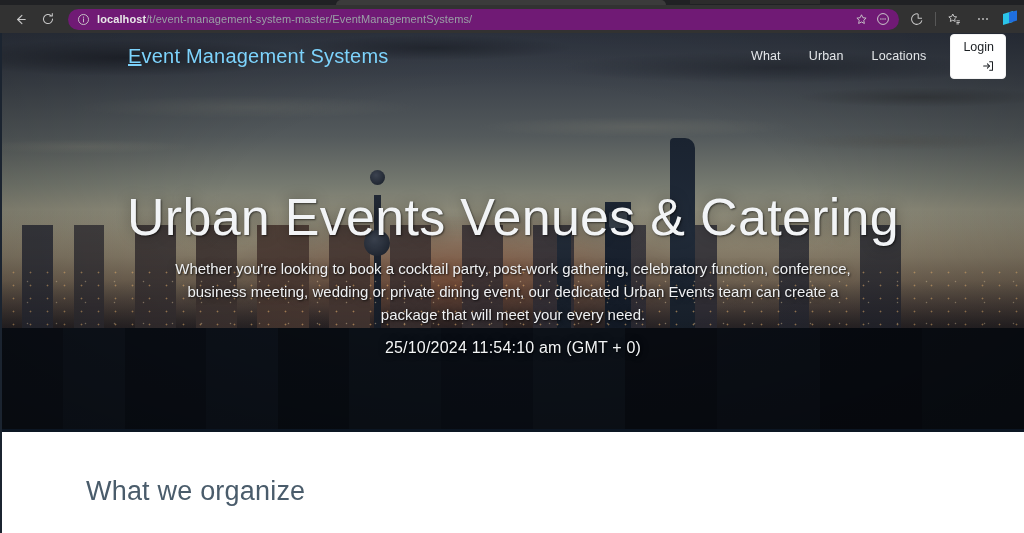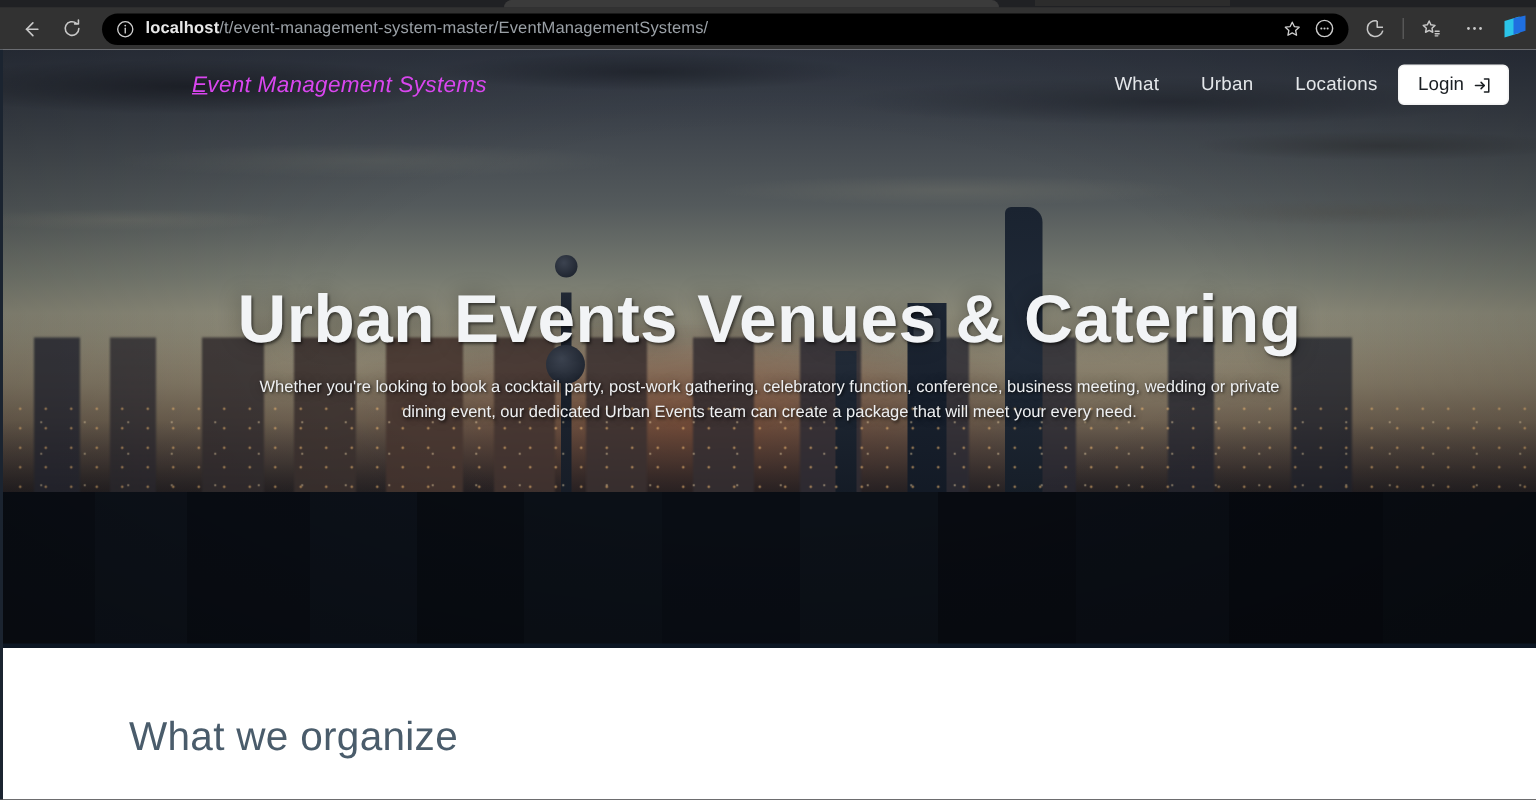--- a/index.html
+++ b/index.html
@@ -48,21 +48,21 @@
     display: flex; align-items: center; justify-content: center;
     color: #c8c8c8;
     flex: 0 0 auto;
     border-radius: 4px;
   }
   .tb-btn svg { display: block; }
 
   .urlbar {
     flex: 1 1 auto;
     height: 21px;
-    background: #000000;
+    background: #701a75;
     border-radius: 11px;
     display: flex;
     align-items: center;
     margin: 0 4px 0 6px;
     padding: 0 6px 0 8px;
     min-width: 0;
     max-width: 840px;
   }
   .urlbar .info-icon {
     width: 14px; height: 14px;
@@ -269,25 +269,24 @@
   .navbar {
     position: absolute;
     left: 0; right: 0; top: 0;
     height: 46px;
     display: flex;
     align-items: center;
     padding: 0 18px 0 126px;
     z-index: 5;
   }
   .brand {
-    font-size: 15px;
-    color: #d946ef;
+    font-size: 20px;
+    color: #7dd3fc;
     letter-spacing: .2px;
     white-space: nowrap;
-    font-style: italic;
   }
   .brand .ak { text-decoration: underline; }
   .nav-links {
     margin-left: auto;
     display: flex;
     align-items: center;
     gap: 0;
   }
   .nav-link {
     font-size: 12.5px;
@@ -296,47 +295,49 @@
     white-space: nowrap;
     letter-spacing: .15px;
   }
   .login-btn {
     background: #ffffff;
     color: #1b1f23;
     font-size: 12.5px;
     border: 1px solid #f3f3f3;
     border-radius: 4px;
     padding: 5px 11px 6px 12px;
+    margin-left: 10px;
     display: flex;
     align-items: flex-end;
     gap: 6px;
     white-space: nowrap;
+    flex-direction: column;
   }
   .login-btn svg { display: block; }
 
   
   .hero-text {
     position: absolute;
     left: 0; right: 0;
     top: 155px;
     z-index: 4;
     text-align: center;
     padding: 0 120px;
   }
   .hero-title {
-    font-size: 45px;
-    font-weight: 700;
+    font-size: 52px;
+    font-weight: 400;
     color: #f2f4f6;
     letter-spacing: .3px;
     line-height: 1.12;
     text-shadow: 1px 1px 2px rgba(0,0,0,.55), 0 0 14px rgba(0,0,0,.35);
   }
   .hero-sub {
     margin-top: 12px;
-    font-size: 11px;
+    font-size: 15px;
     line-height: 1.52;
     color: #eef0f2;
     text-shadow: 1px 1px 2px rgba(0,0,0,.7), 0 0 8px rgba(0,0,0,.4);
     max-width: 690px;
     margin-left: auto; margin-right: auto;
   }
   .hero-datetime {
     margin-top: 12px;
     font-size: 16px;
     color: #f3f5f6;
@@ -477,20 +478,21 @@
                 <path d="M7.2 5.2 L10 8 L7.2 10.8" stroke-linecap="round" stroke-linejoin="round"></path>
               </svg>
             </span>
           </div>
         </div>
       </div>
 
       <div class="hero-text">
         <h1 class="hero-title">Urban Events Venues &amp; Catering</h1>
         <p class="hero-sub">Whether you're looking to book a cocktail party, post-work gathering, celebratory function, conference, business meeting, wedding or private dining event, our dedicated Urban Events team can create a package that will meet your every need.</p>
+        <div class="hero-datetime">25/10/2024 11:54:10 am (GMT + 0)</div>
       </div>
     </div>
 
     <div class="content">
       <div class="container">
         <h2 class="section-title">What we organize</h2>
 
       </div>
     </div>
 

